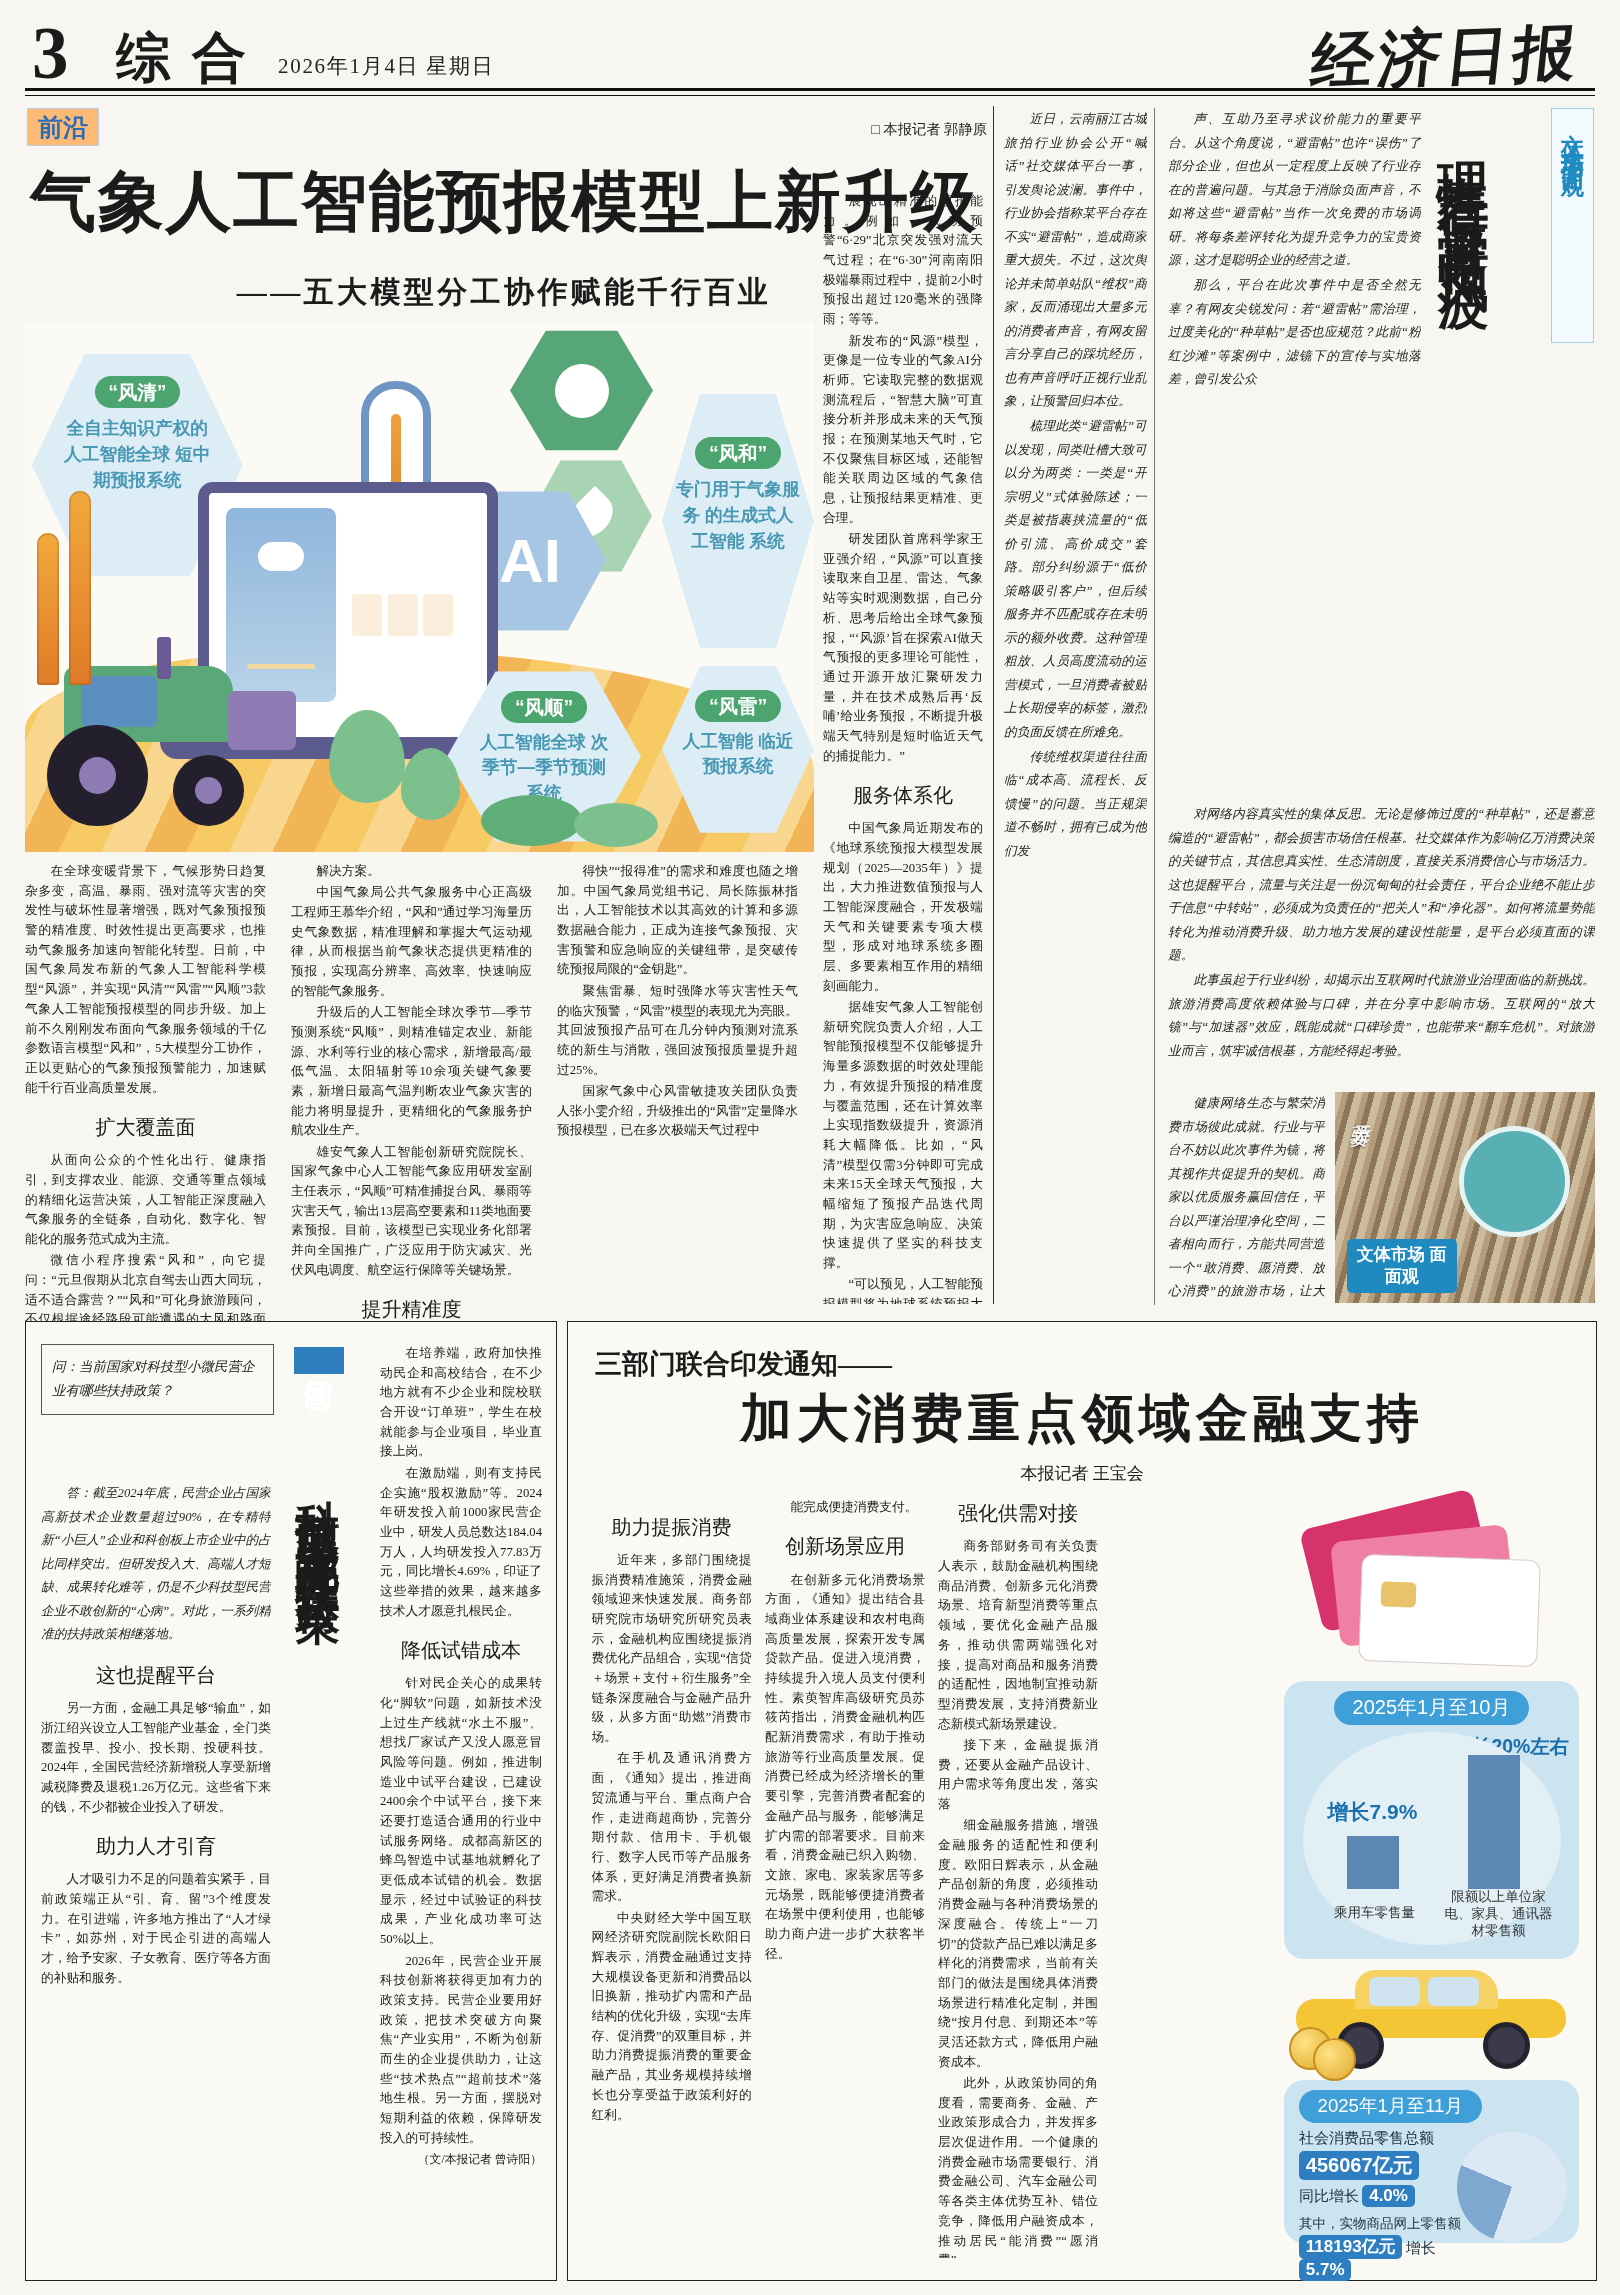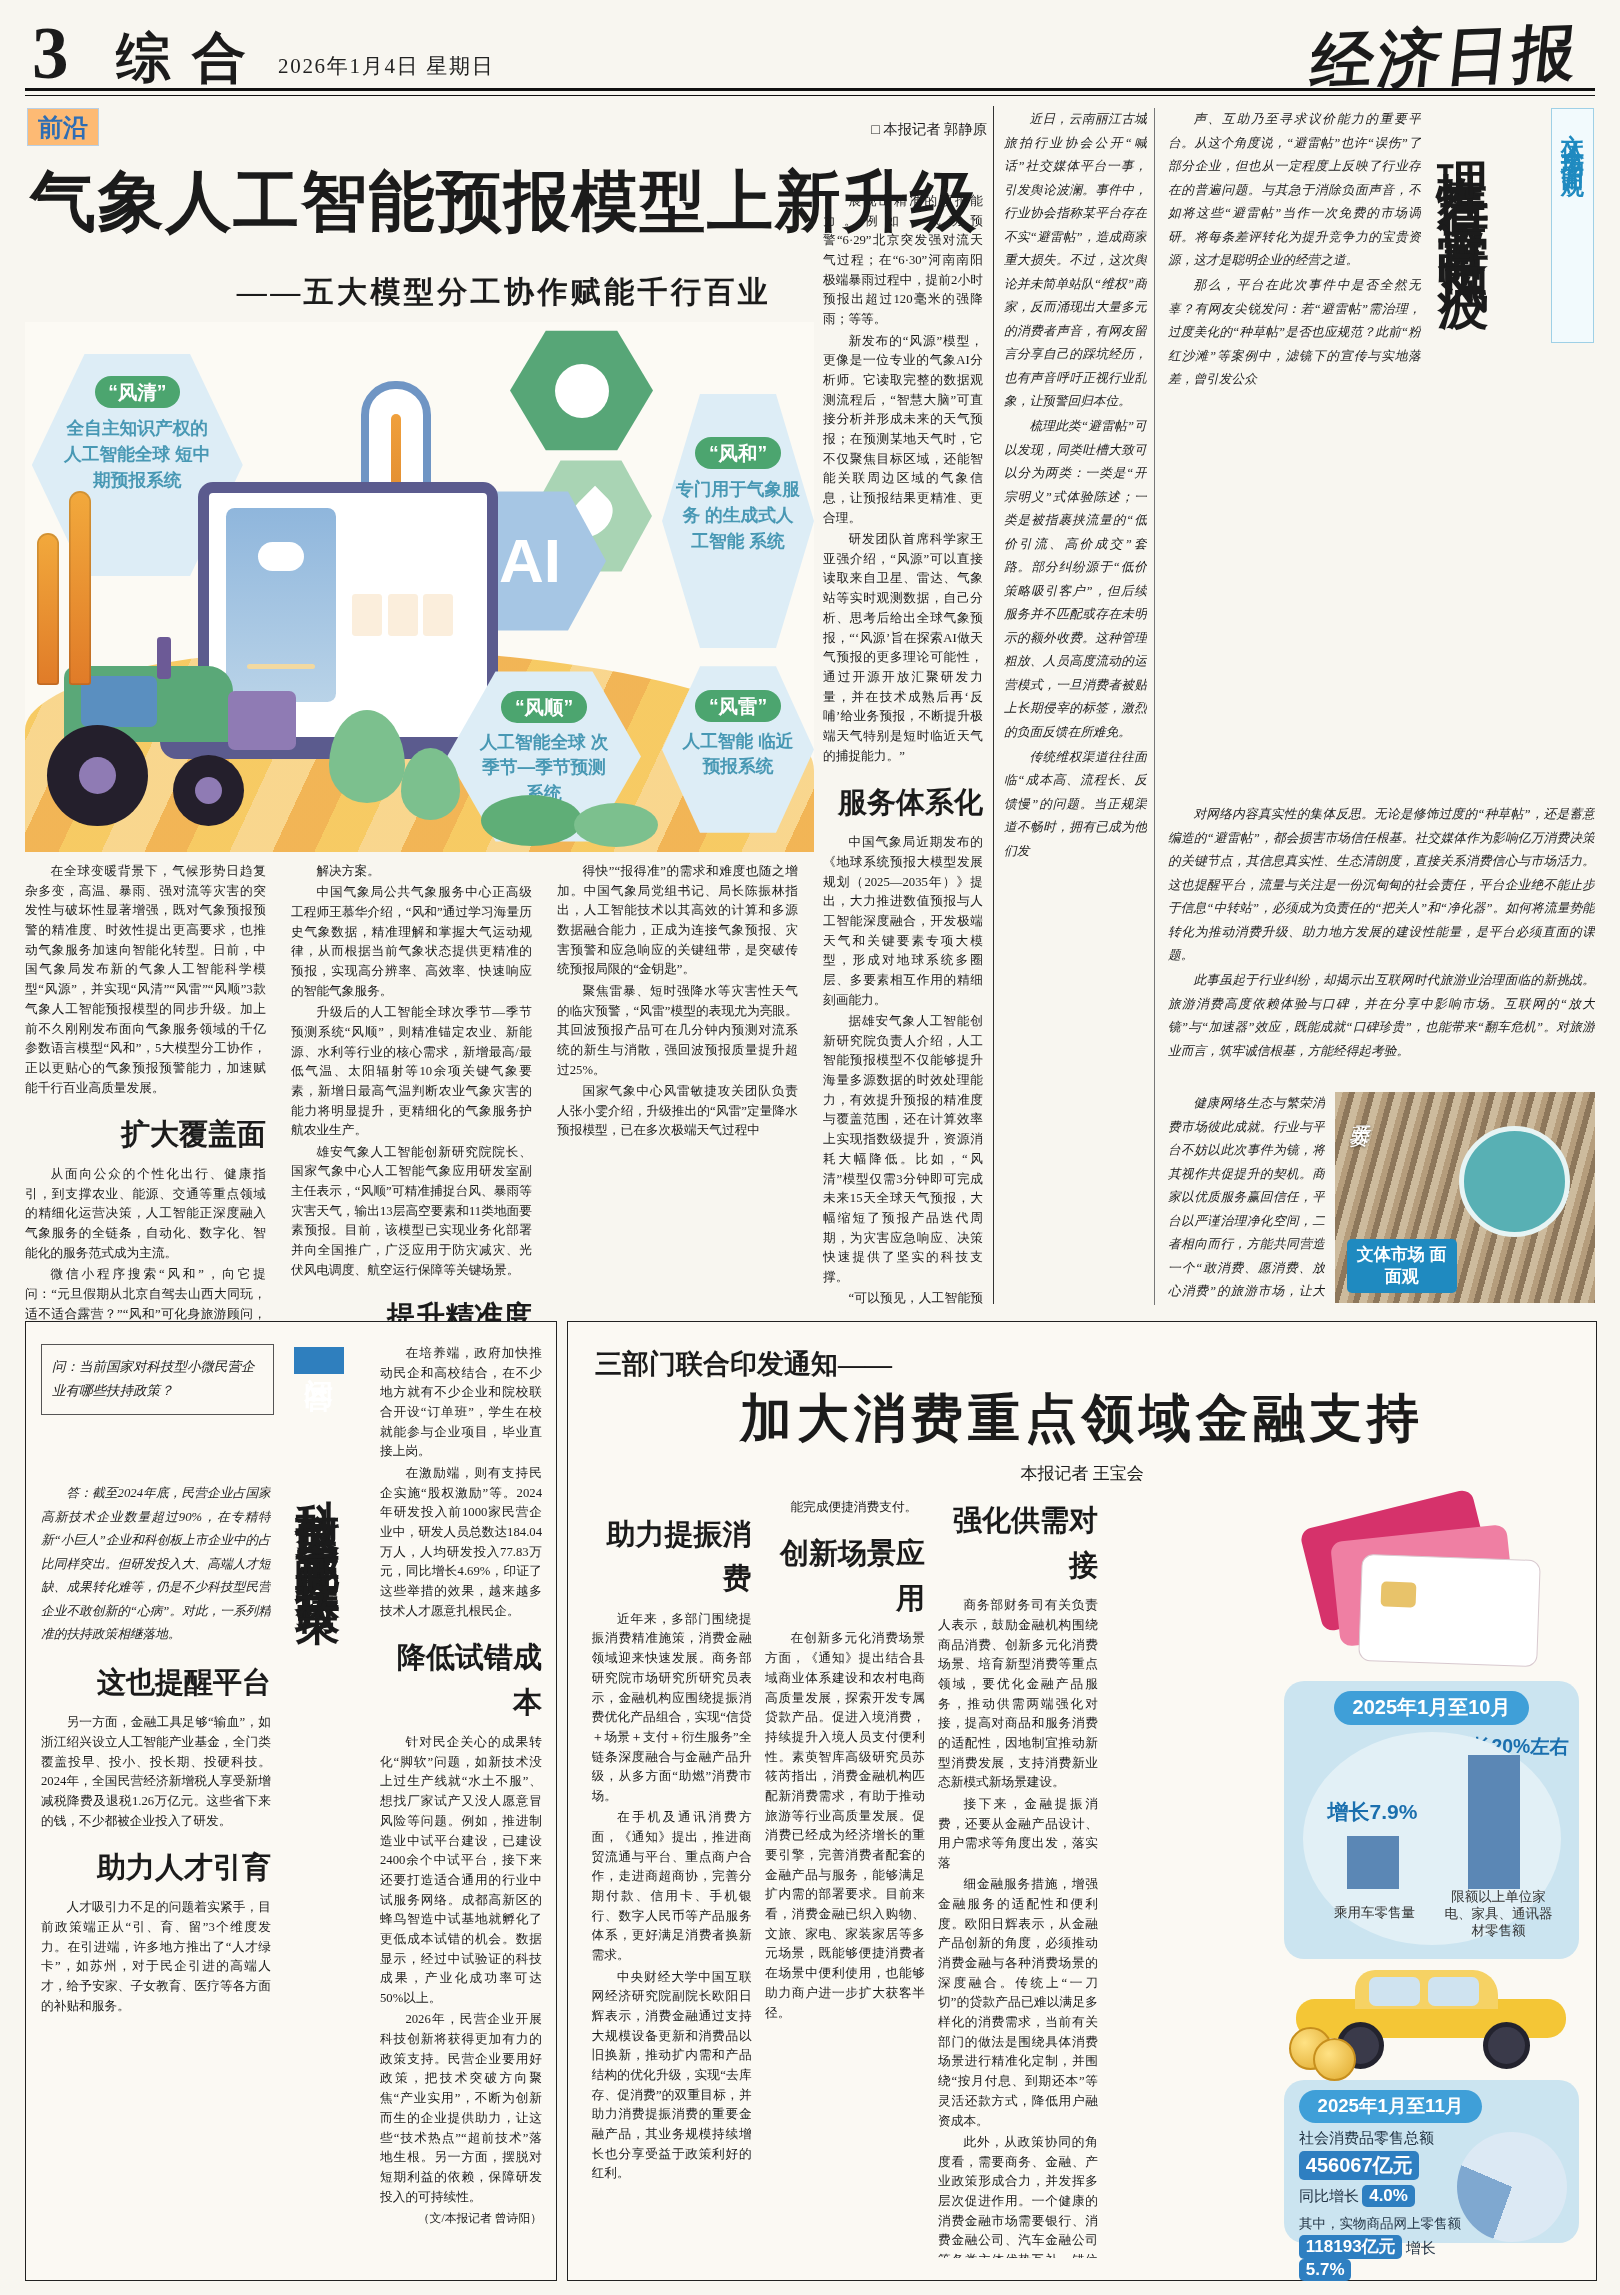--- a/index.html
+++ b/index.html
@@ -17,21 +17,21 @@
   .rule-thick{height:3.4px;background:#111;}
   .rule-thin{height:0.8px;background:#111;}
   .vrule{width:0.8px;background:#333;}
   
   .tag{font-size:25px;font-weight:bold;color:#2e6db4;border:0.8px solid #b9cfe4;padding:1.7px 10px;background:#fdba74;}
   .byline{font-size:14.3px;color:#222;}
   .main-headline{font-size:66px;font-weight:900;text-align:center;font-family:"Liberation Sans",sans-serif;letter-spacing:1.7px;white-space:nowrap;}
   .main-sub{font-size:30px;font-weight:bold;text-align:center;letter-spacing:3.4px;}
   .body-col{font-size:12.7px;line-height:1.55;text-align:justify;overflow:hidden;}
   .body-col p{margin:0 0 1.7px 0;text-indent:2em;}
-  .subhead{font-size:29px;font-weight:bold;text-align:right;font-family:"Liberation Sans",sans-serif;margin:13.5px 0 8.4px 0;text-indent:0 !important;}
+  .subhead{font-size:20px;font-weight:normal;text-align:center;font-family:"Liberation Sans",sans-serif;margin:13.5px 0 8.4px 0;text-indent:0 !important;}
   
   .illo{background:#fcfaf4;overflow:hidden;}
   .hex{clip-path:polygon(0 50%,25% 3%,75% 3%,100% 50%,75% 97%,25% 97%);}
   .hex-light{background:#ddedf6;}
   .hex-label{display:inline-block;background:#4ca56f;color:#fff;border-radius:17px;padding:2.5px 13.5px;font-size:19.4px;font-weight:bold;font-family:"Liberation Sans",sans-serif;}
   .hex-desc{color:#4898b4;font-size:17.7px;font-weight:bold;text-align:center;line-height:1.45;font-family:"Liberation Sans",sans-serif;}
   .field{background:repeating-linear-gradient(115deg,#f6c24a 0 39px,#f8d07c 39px 78px,#f0a93a 78px 116px);opacity:.85;border-radius:40% 60% 0 0;}
   .wheat{width:22px;height:152px;border-radius:11.8px 11.8px 3.4px 3.4px;background:linear-gradient(#f2a93c,#e07b28);box-shadow:0 0 0 1.7px #00000022 inset;}
   .tree{background:#7cc08e;border-radius:50% 50% 50% 50%/60% 60% 40% 40%;}
   .bush{background:#5fae77;border-radius:50%;}
@@ -47,21 +47,21 @@
   .news-box{border:1.7px solid #222;background:#fbf9f3;}
   .kicker{font-size:27px;font-weight:bold;}
   .fin-headline{font-size:52px;font-weight:900;text-align:center;letter-spacing:5px;}
   .fin-byline{font-size:17px;text-align:center;}
   .q-box{border:0.8px solid #555;padding:10px;font-size:13.5px;line-height:1.8;}
   .qa-label{background:#2f7fbe;color:#fff;font-size:29px;font-weight:bold;text-align:center;writing-mode:vertical-rl;letter-spacing:5px;padding:8.4px 5px;font-family:"Liberation Sans",sans-serif;}
   .qa-vert{writing-mode:vertical-rl;font-size:44px;font-weight:900;font-family:"Liberation Sans",sans-serif;letter-spacing:8.4px;}
   .credit{text-align:right;font-size:11.8px;}
   
   .stat-box{background:#cbe4f0;border-radius:20px;}
-  .stat-pill{display:inline-block;background:#3f9fd8;color:#fff;font-size:20px;font-weight:bold;border-radius:20px;padding:3.4px 18.6px;font-family:"Liberation Sans",sans-serif;}
+  .stat-pill{display:inline-block;background:#3f9fd8;color:#fff;font-size:20px;font-weight:normal;border-radius:20px;padding:3.4px 18.6px;font-family:"Liberation Sans",sans-serif;}
   .stat-note{font-size:19.4px;font-weight:bold;color:#1a6fae;font-family:"Liberation Sans",sans-serif;}
   .chart-circle{background:#e2f0f6;border-radius:50%;}
   .bar{width:52px;background:#5b87b5;position:absolute;bottom:0;}
   .bar-cat{font-size:13.5px;color:#333;text-align:center;line-height:1.25;font-family:"Liberation Sans",sans-serif;}
   .badge{display:inline-block;background:#2e7fc1;color:#fff;font-weight:bold;border-radius:5px;padding:0.8px 6.8px;font-family:"Liberation Sans",sans-serif;}
   .stat-line{font-size:15px;color:#234;font-family:"Liberation Sans",sans-serif;}
   .card{position:absolute;border-radius:11.8px;}
   .coin{position:absolute;width:39px;height:39px;border-radius:50%;background:radial-gradient(circle at 35% 35%,#ffe284,#e0a92c);border:2.5px solid #c78f1d;}
   .laptop-screen{background:#fff;border:11.8px solid #5b5b8e;border-radius:15px;}
   .wx-card{background:linear-gradient(#8fb6dc,#b9d3e8);border-radius:8.4px;}

